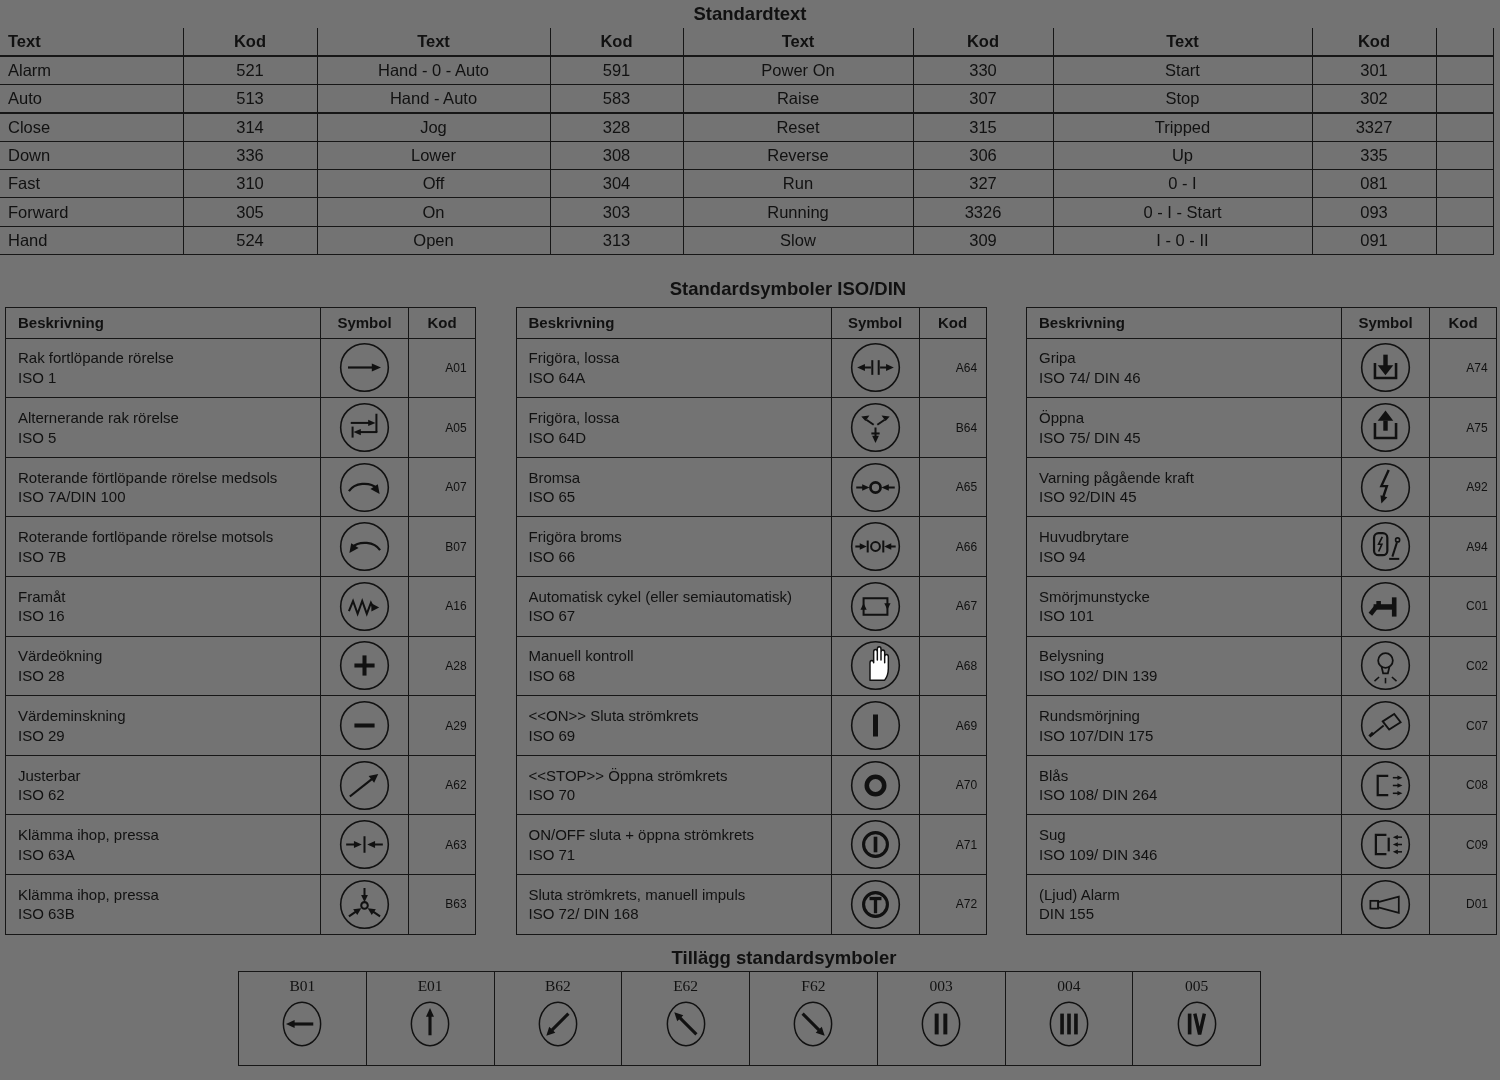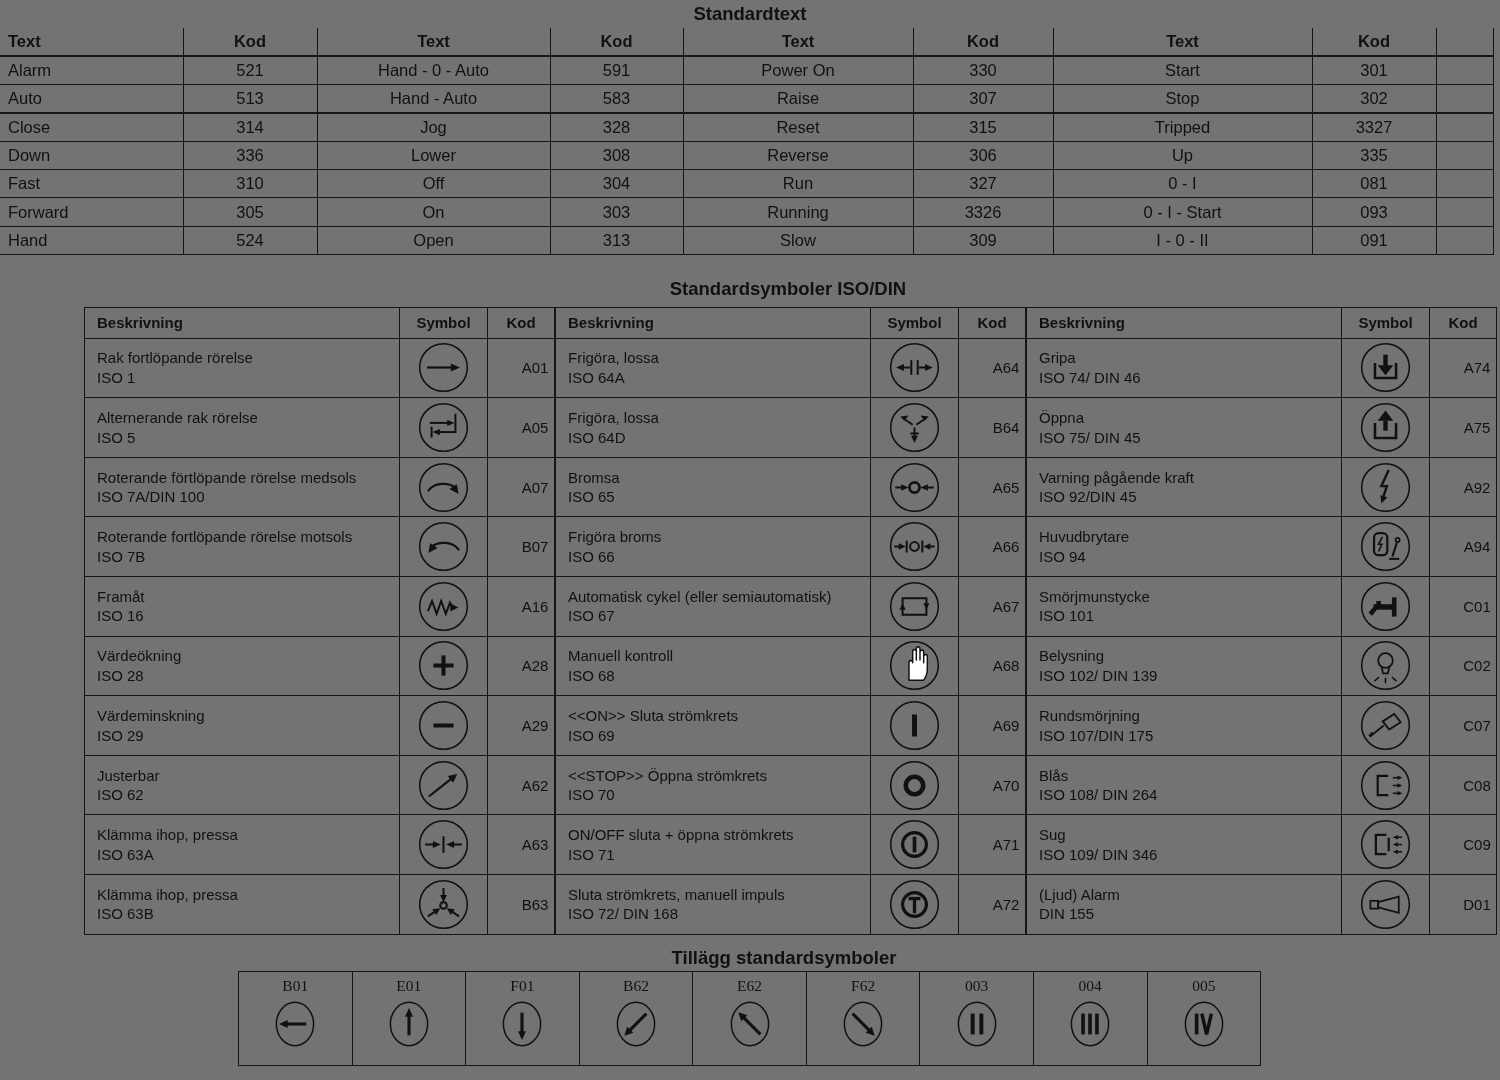--- a/index.html
+++ b/index.html
@@ -14,31 +14,31 @@
   
   table.ttable{border-collapse:collapse;table-layout:fixed;width:1493px;margin-top:4px;}
   .ttable th,.ttable td{border-left:1.4px solid #161616;border-right:1.4px solid #161616;
      border-bottom:1.3px solid #161616;font-size:16.5px;text-align:center;padding:0;
      height:27.1px;font-weight:normal;white-space:nowrap;overflow:hidden;}
   .ttable th{font-weight:bold;border-bottom:2.7px solid #161616;height:27px;}
   .ttable .first{text-align:left;padding-left:8px;border-left:none;}
   .ttable tr.thick td{border-bottom-width:2.3px;}
 
   
-  .symwrap{display:flex;justify-content:flex-end;padding:0 3px 0 5px;margin-top:8px;}
+  .symwrap{display:flex;justify-content:space-between;padding:0 3px 0 5px;margin-top:8px;}
   table.stable{border-collapse:collapse;table-layout:fixed;width:470px;}
   .stable th,.stable td{border:1.6px solid #161616;padding:0;}
   .stable th{font-size:15px;font-weight:bold;height:30px;text-align:center;}
   .stable th.desc{text-align:left;padding-left:12px;}
   .stable td{height:58.6px;}
   .stable td.desc{padding-left:12px;font-size:15px;vertical-align:middle;}
   .desc .nm,.desc .rf{line-height:19.5px;white-space:nowrap;overflow:hidden;}
   .stable td.sym{text-align:center;vertical-align:middle;}
   .stable td.sym svg{display:block;margin:0 auto;}
-  .stable td.kod{text-align:center;font-size:15px;padding-left:28px;}
+  .stable td.kod{text-align:center;font-size:12px;padding-left:28px;}
 
   
   .tillwrap{margin:3px 0 0 238px;width:1021px;height:93px;border:1.6px solid #161616;display:flex;}
   .tillcell{flex:1;border-left:1.6px solid #161616;display:flex;flex-direction:column;align-items:center;}
   .tillcell:first-child{border-left:none;}
   .tilllabel{font-size:15.5px;line-height:17px;margin-top:5px;font-family:Liberation Serif, serif;}
   .tillcell svg{display:block;margin-top:1px;}
 
   
   .s{fill:none;stroke:#111;stroke-width:1.7;}
@@ -702,30 +702,20 @@
         <div class="tilllabel">E01</div>
         <div>
           <svg viewBox="0 0 60 60" width="52" height="58">
             <ellipse class="s" cx="30" cy="30" rx="21.5" ry="25"></ellipse>
             <line class="bb" x1="30" y1="43" x2="30" y2="19"></line>
             <polygon class="f" points="30,11.5 25.4,21.5 34.6,21.5"></polygon>
           </svg>
         </div>
       </div>
       <div class="tillcell">
-        <div class="tilllabel">F01</div>
-        <div>
-          <svg viewBox="0 0 60 60" width="52" height="58">
-            <ellipse class="s" cx="30" cy="30" rx="21.5" ry="25"></ellipse>
-            <line class="bb" x1="30" y1="17" x2="30" y2="41"></line>
-            <polygon class="f" points="30,48.5 25.4,38.5 34.6,38.5"></polygon>
-          </svg>
-        </div>
-      </div>
-      <div class="tillcell">
         <div class="tilllabel">B62</div>
         <div>
           <svg viewBox="0 0 60 60" width="52" height="58">
             <ellipse class="s" cx="30" cy="30" rx="21.5" ry="25"></ellipse>
             <line class="bb" x1="42" y1="18" x2="23" y2="37"></line>
             <polygon class="f" points="16.5,43.5 19.9,33.1 26.9,40.1"></polygon>
           </svg>
         </div>
       </div>
       <div class="tillcell">

